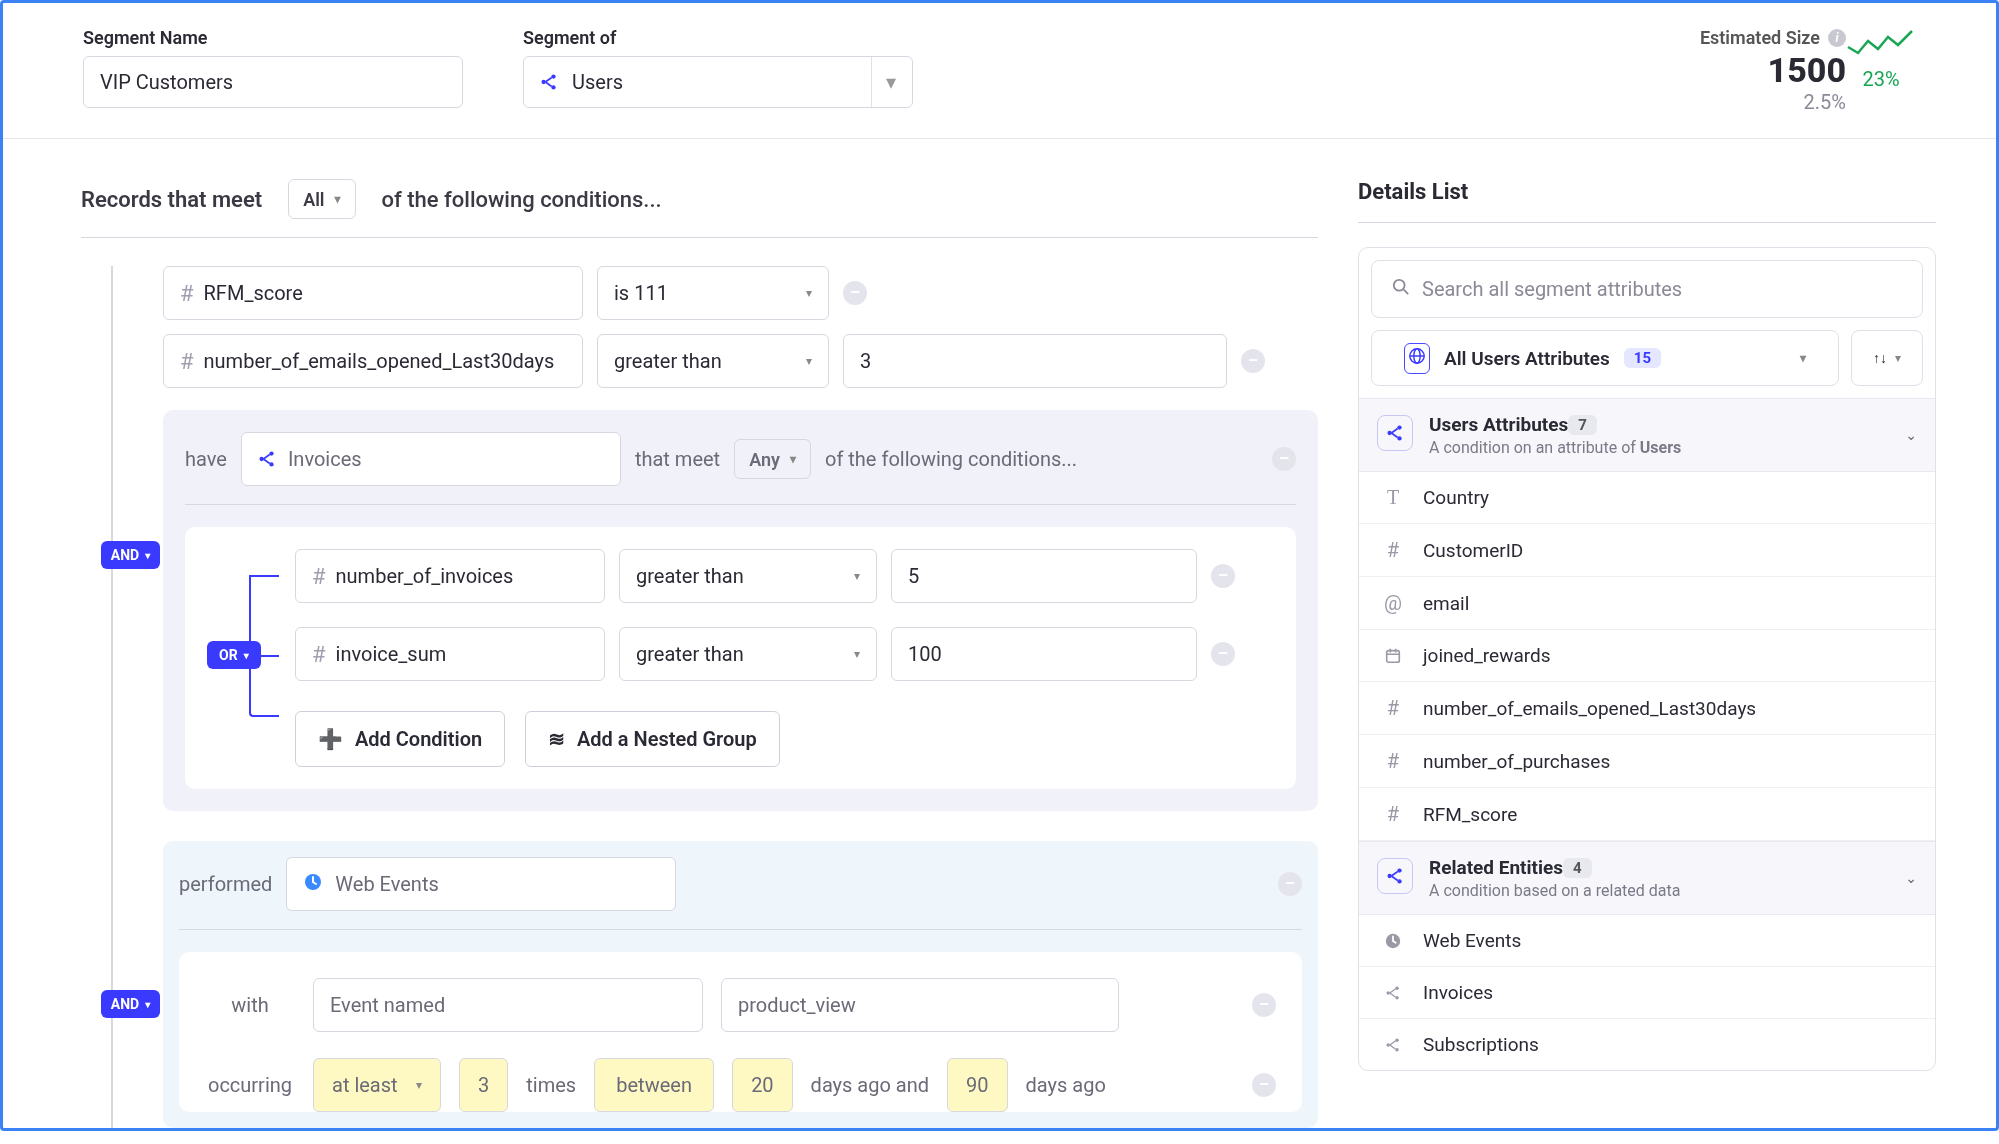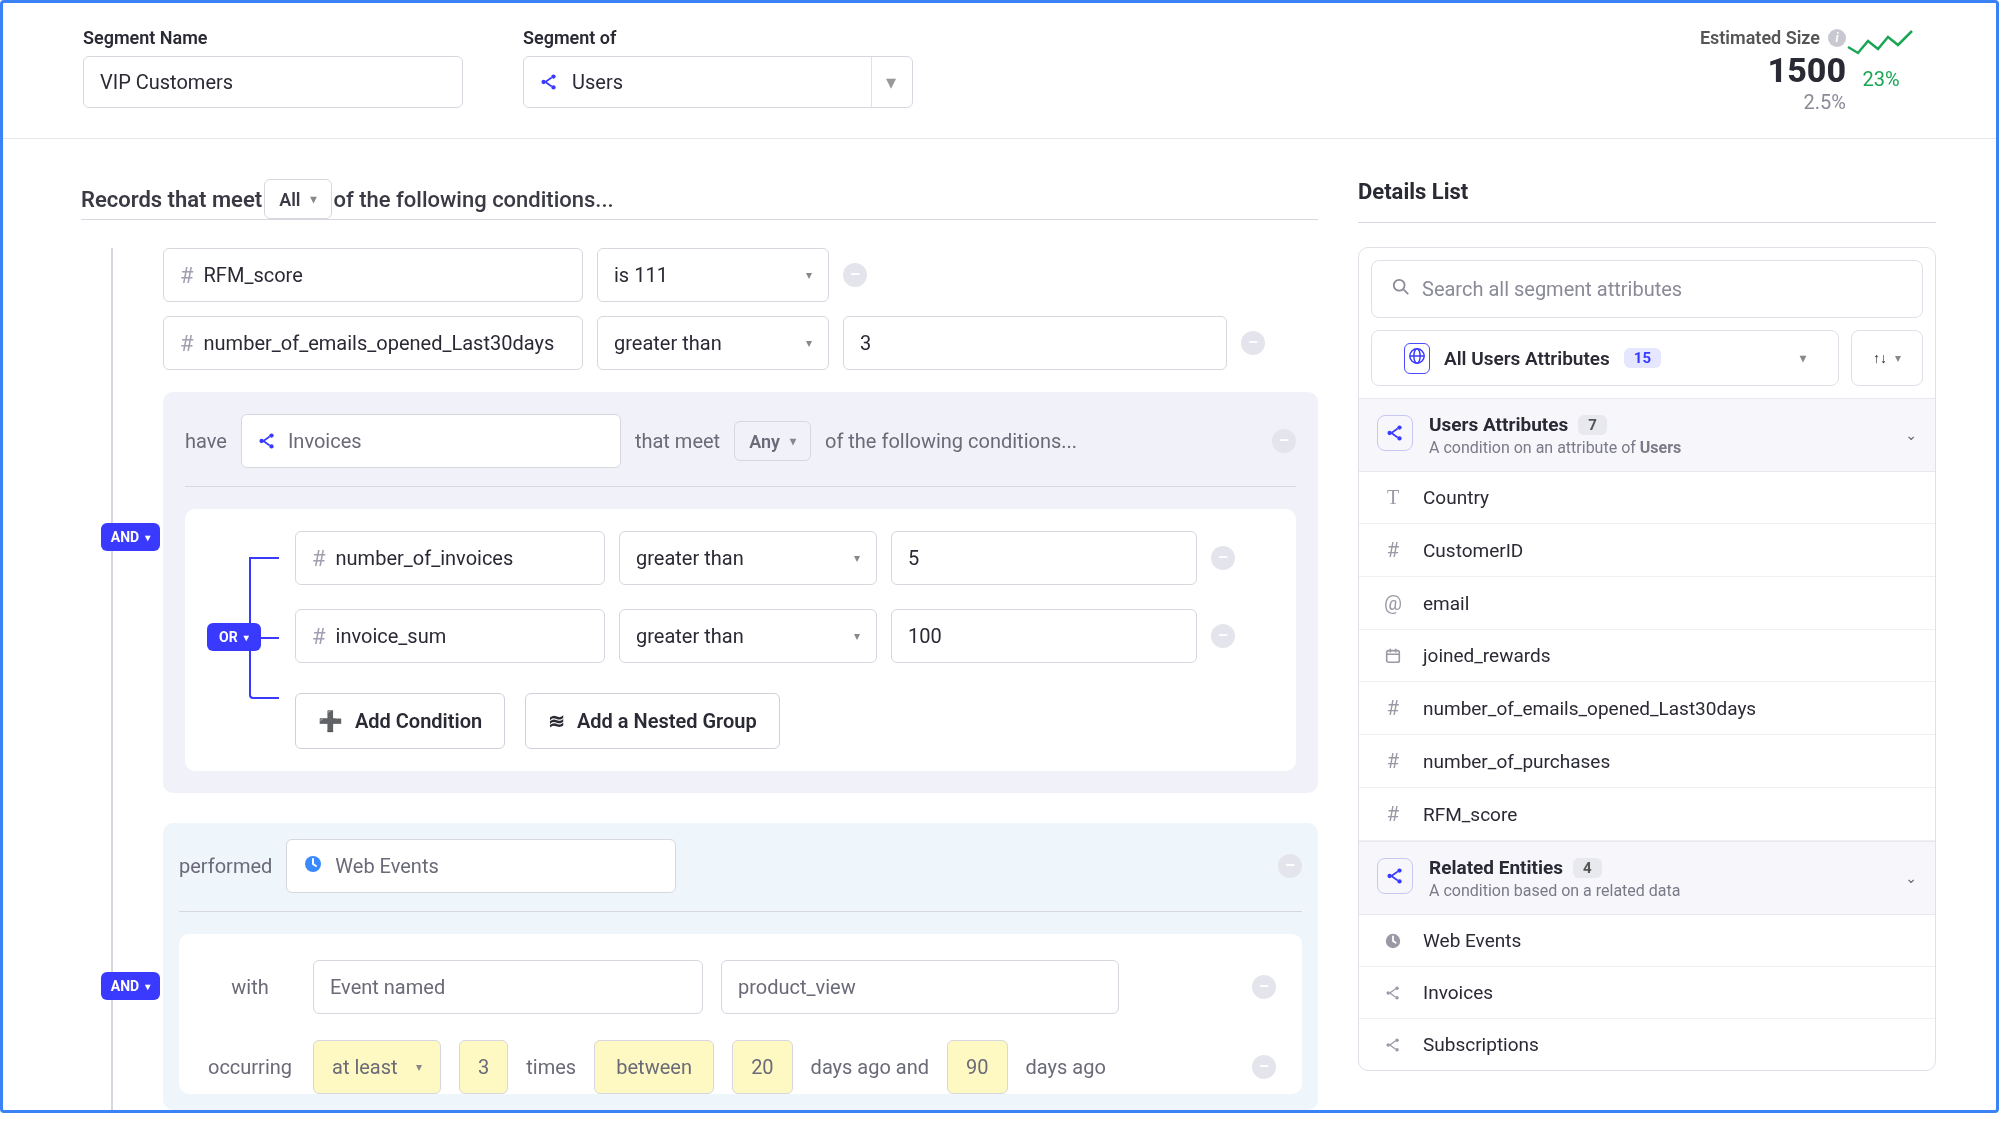--- a/index.html
+++ b/index.html
@@ -63,21 +63,21 @@
   .est-count { font-size: 34px; font-weight: 800; margin-top: 2px; }
   .est-pct { color: #8a8a98; font-size: 20px; }
   .spark { text-align:center; }
   .spark svg { display:block; }
   .spark-pct { color: #1aa655; font-size: 20px; margin-top: 6px; }
   .info-dot { width:18px;height:18px;border-radius:50%;background:#c8c8d0;display:inline-flex;align-items:center;justify-content:center;font-size:12px;color:#fff;font-style:italic;font-weight:700; }
 
   
   .main { display: flex; padding: 40px 60px 0 78px; gap: 40px; }
   .builder { flex: 1; }
-  .top-line { display:flex;align-items:center;gap:2px;font-size:22px;color:#3a3a45;font-weight:600;}
+  .top-line { display:flex;align-items:center;gap:26px;font-size:22px;color:#3a3a45;margin-bottom:18px;font-weight:600;}
   .mini-select {
     border:1px solid #d7d7e0;border-radius:6px;height:40px;padding:0 14px;display:inline-flex;align-items:center;gap:10px;font-size:18px;font-weight:600;
   }
   .caret-small { color:#888;font-size:12px; }
   hr.divider { border:none;border-top:1px solid #d7d7e0;margin-bottom:28px; }
 
   .rail-row { display:flex;align-items:flex-start; }
   .rail {
     width: 62px;
     flex-shrink: 0;
@@ -148,21 +148,21 @@
   .panel {
     border:1px solid #e0e0e8;border-radius:10px;overflow:hidden;
   }
   .search-row { display:flex;align-items:center;gap:12px;padding:16px 20px;border-bottom:1px solid #e8e8ef;font-size:20px;color:#8a8a98;background:#fff;margin:12px;border:1px solid #e0e0e8;border-radius:8px;}
   .filter-row { display:flex;gap:12px;padding:0 12px 12px 12px; }
   .filter-main{flex:1;border:1px solid #e0e0e8;border-radius:8px;height:56px;display:flex;align-items:center;gap:14px;padding:0 32px;font-size:19px;font-weight:600;}
   .badge-num{background:#e4e7ff;color:#3a3aff;border-radius:6px;padding:1px 10px;font-size:15px;font-weight:700;}
   .sort-btn{border:1px solid #e0e0e8;border-radius:8px;height:56px;width:72px;display:flex;align-items:center;justify-content:center;gap:8px;}
   .section-head{background:#f6f6fb;padding:14px 18px;display:flex;align-items:flex-start;gap:16px;border-top:1px solid #e8e8ef;border-bottom:1px solid #e8e8ef;}
   .section-icon{width:36px;height:36px;border:1px solid #c7c7f5;border-radius:8px;display:flex;align-items:center;justify-content:center;color:#3a3aff;flex-shrink:0;margin-top:2px;}
-  .section-title-row{display:flex;align-items:center;gap:10px;}
+  .section-title-row{display:flex;align-items:center;}
   .section-title{font-size:19px;font-weight:700;}
   .section-sub{font-size:16px;color:#7a7a88;margin-top:2px;}
   .section-chev{margin-left:auto;color:#6a6a78;align-self:center;}
   .attr-item{display:flex;align-items:center;gap:18px;padding:14px 22px;border-bottom:1px solid #f0f0f4;font-size:19px;}
   .attr-icon{width:24px;display:flex;justify-content:center;color:#9a9aa6;font-size:20px;}
   .network-icon{display:inline-flex;align-items:center;justify-content:center;}
   .net-svg{width:18px;height:18px;}
   .globe-box{border:1px solid #4a4aff;border-radius:6px;padding:3px;}
 </style>
 </head>

